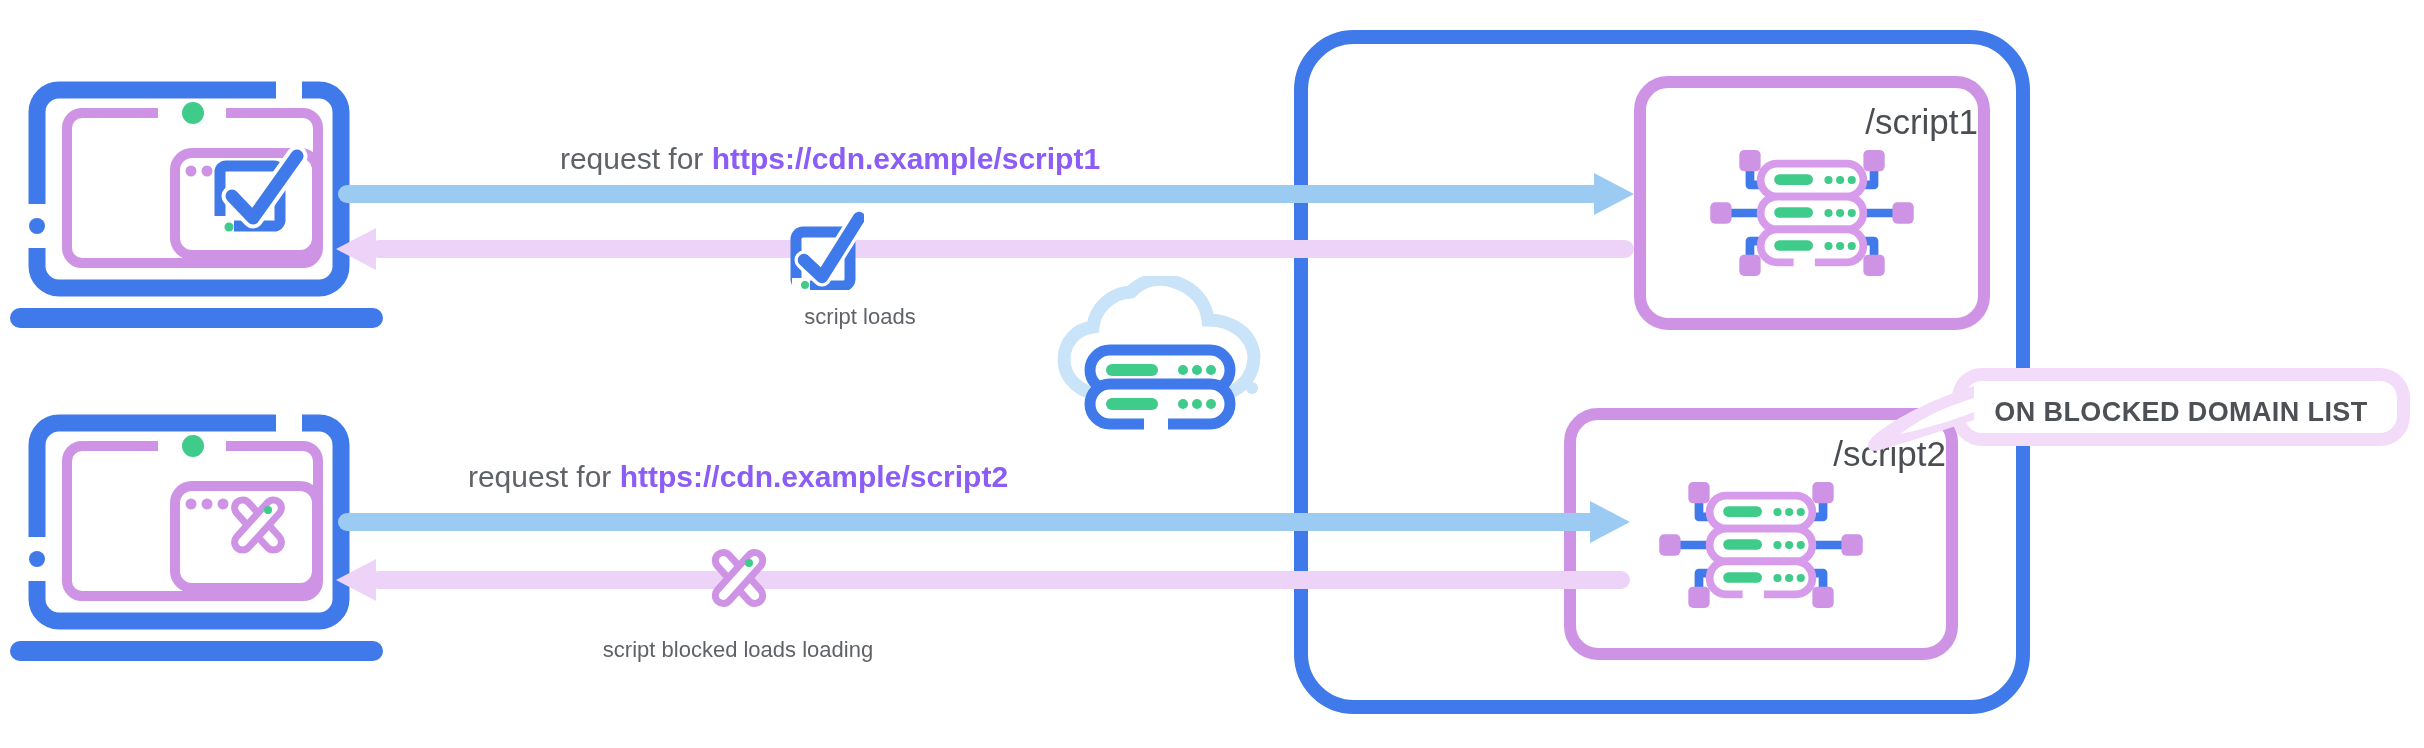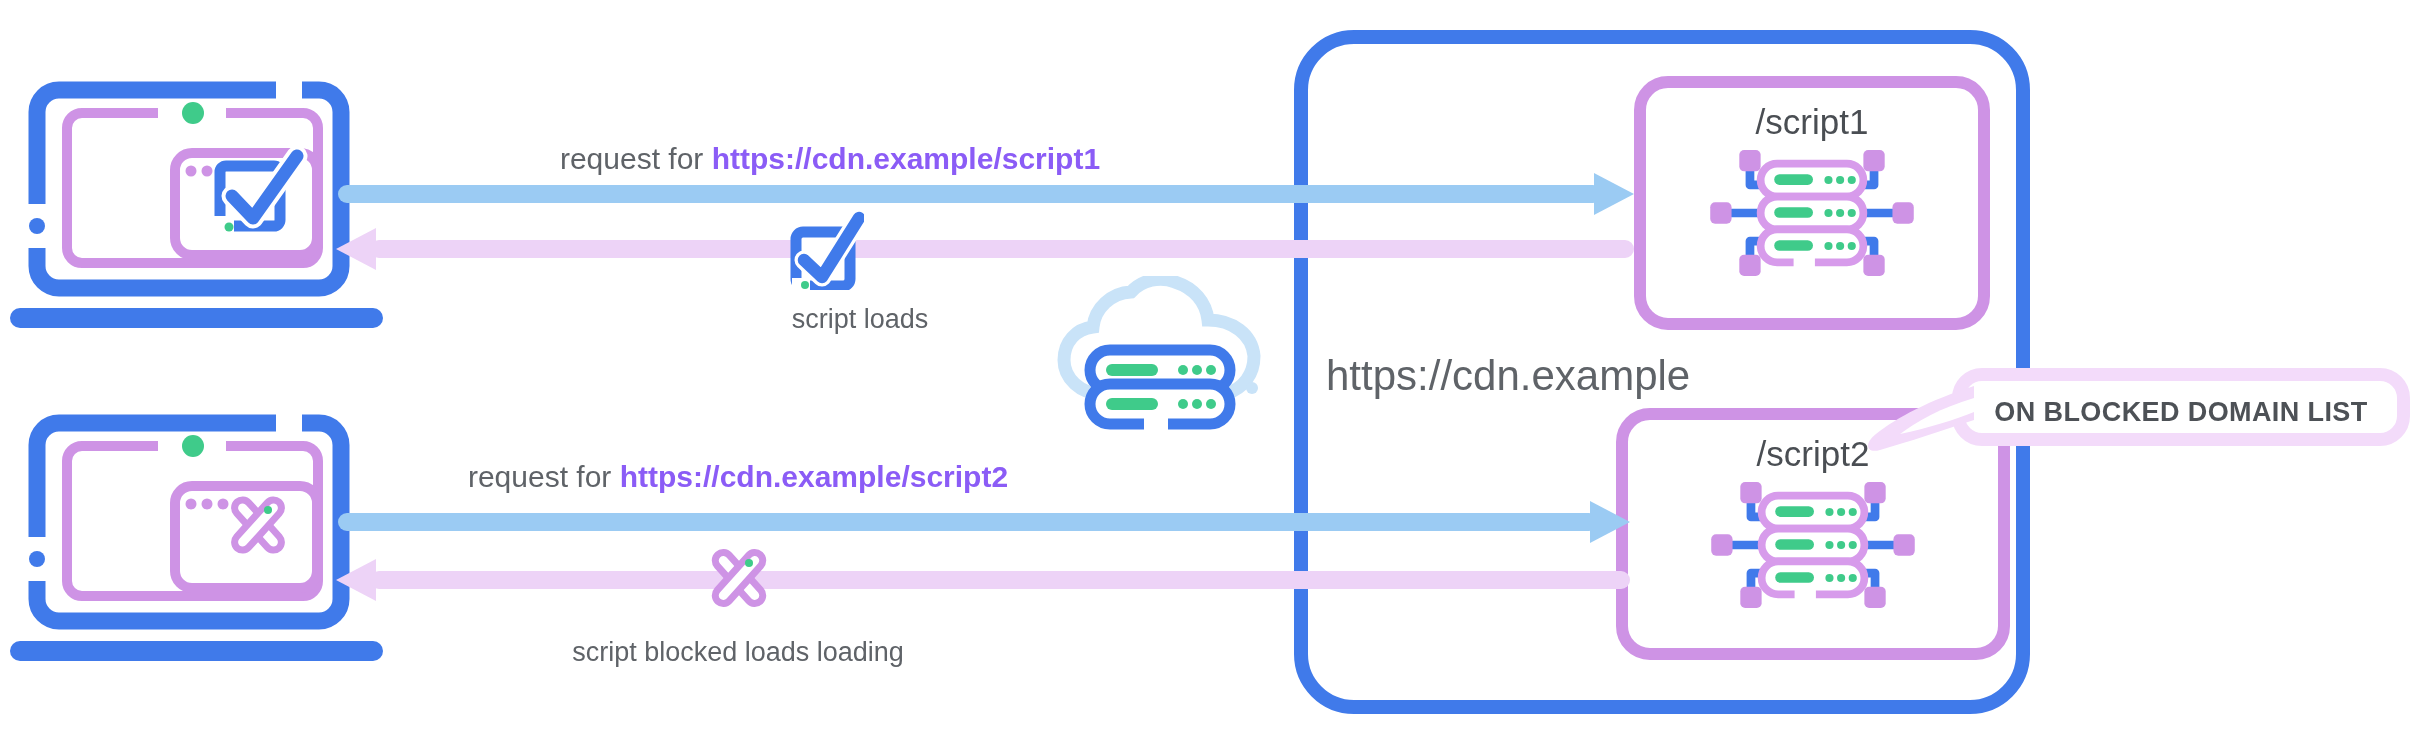--- a/index.html
+++ b/index.html
@@ -8,34 +8,34 @@
     font-family:"Liberation Sans", sans-serif;
   }
   .abs{position:absolute;}
   .req{
     position:absolute;width:800px;text-align:center;
     font-size:30px;line-height:36px;color:#5F6368;z-index:4;white-space:nowrap;
   }
   .req b{color:#8b5cf6;font-weight:bold;}
   .result{
     position:absolute;width:400px;text-align:center;
-    font-size:27px;color:#5F6368;z-index:4;white-space:nowrap;
+    font-size:22px;color:#5F6368;z-index:4;white-space:nowrap;
   }
   .bigbox{
     position:absolute;left:1294px;top:30px;width:736px;height:684px;
     border:14px solid #407AEA;border-radius:60px;box-sizing:border-box;
     background:#fff;z-index:0;
   }
   .cdnlabel{
     position:absolute;left:1326px;top:352px;font-size:42px;color:#5F6368;
     z-index:1;white-space:nowrap;
   }
   .endpoint{
     position:absolute;background:#fff;border:12px solid #CE93E5;
-    border-radius:34px;box-sizing:border-box;text-align:center;z-index:2;
+    border-radius:34px;box-sizing:border-box;text-align:right;z-index:2;
   }
   .endpoint .eplabel{
     margin-top:14px;font-size:35px;color:#4A4E53;
   }
   .endpoint svg{display:block;margin:8px auto 0 auto;}
   .arrow{position:absolute;z-index:3;}
   .icon-mid{position:absolute;z-index:4;}
   .callout{
     position:absolute;left:1952px;top:368px;width:458px;height:78px;
     border:13px solid #F3DBFA;border-radius:30px;box-sizing:border-box;
@@ -45,21 +45,20 @@
     font-size:27px;font-weight:bold;color:#4D5156;letter-spacing:0.4px;white-space:nowrap;margin-top:10px;
   }
   .tail{position:absolute;left:1858px;top:382px;z-index:7;}
 </style>
 </head>
 <body>
 
 <div class="stage">
 
   <div class="bigbox"></div>
-  <div class="cdnlabel">https://cdn.example</div>
 
   <svg class="abs" style="left:10px;top:70px;z-index:1" width="380" height="262" viewBox="0 0 380 262">
     <rect x="27" y="20" width="304" height="198" rx="22" fill="#fff" stroke="#407AEA" stroke-width="17"></rect>
     <rect x="266" y="2" width="26" height="30" fill="#fff"></rect>
     <rect x="14" y="134" width="26" height="44" fill="#fff"></rect>
     <circle cx="27" cy="156" r="8" fill="#407AEA"></circle>
     <rect x="0" y="238" width="373" height="20" rx="10" fill="#407AEA"></rect>
     <rect x="57" y="43" width="251" height="150" rx="15" fill="none" stroke="#CE93E5" stroke-width="10"></rect>
     <rect x="148" y="30" width="68" height="24" fill="#fff"></rect>
     <circle cx="183" cy="43" r="11" fill="#3FCB8A"></circle>
@@ -189,21 +188,21 @@
           <circle cx="134" cy="65" r="4.2"></circle>
           <circle cx="146" cy="65" r="4.2"></circle>
         <rect x="66" y="93" width="40" height="11" rx="5.5"></rect>
           <circle cx="122" cy="99" r="4.2"></circle>
           <circle cx="134" cy="99" r="4.2"></circle>
           <circle cx="146" cy="99" r="4.2"></circle>
       </g>
     </svg>
   </div>
 
-  <div class="endpoint" style="left:1616px;top:408px;width:394px;height:252px">
+  <div class="endpoint" style="left:1564px;top:408px;width:394px;height:252px">
     <div class="eplabel">/script2</div>
     <svg width="204" height="126" viewBox="0 0 210 130">
       <g fill="none" stroke="#407AEA" stroke-width="9" stroke-linejoin="round">
         <path d="M41 18 V36 H62"></path>
           <path d="M169 18 V36 H148"></path>
         <path d="M18 65 H62"></path>
           <path d="M192 65 H148"></path>
         <path d="M41 112 V94 H62"></path>
           <path d="M169 112 V94 H148"></path>
       </g>

